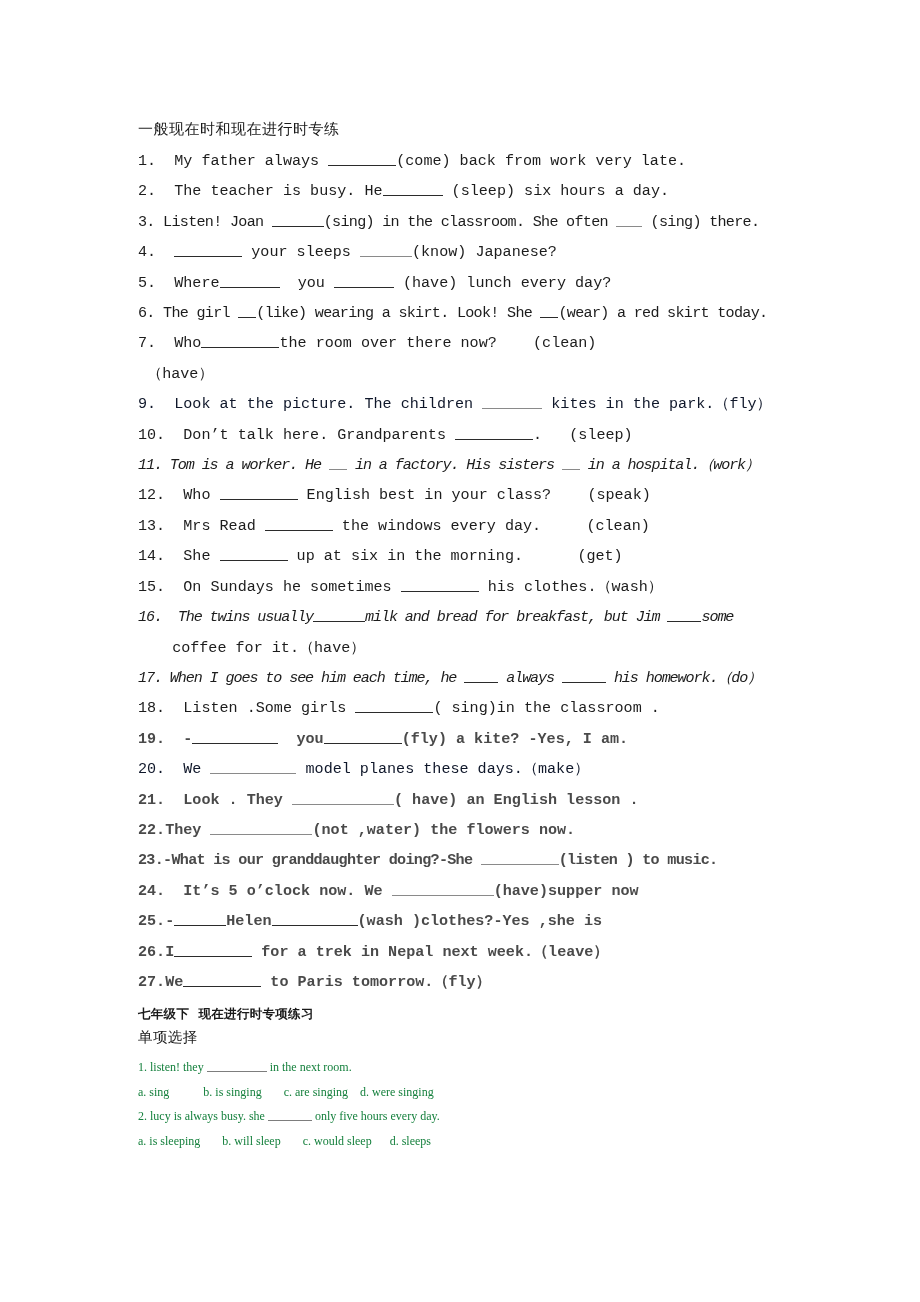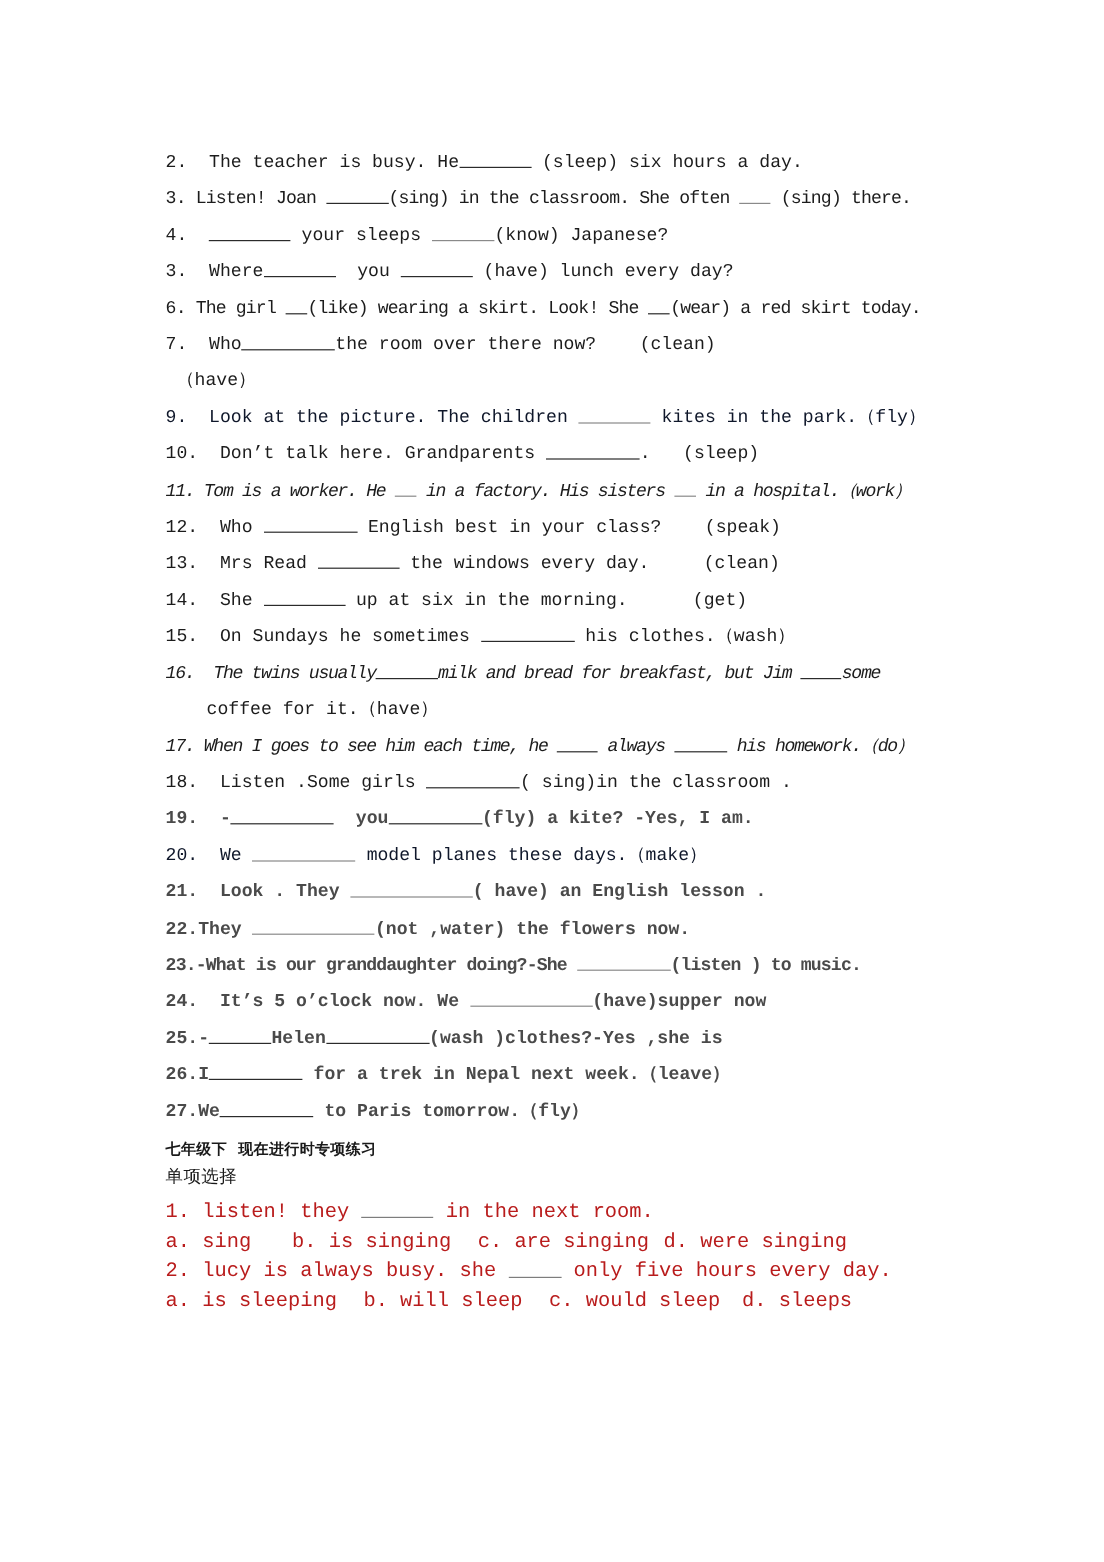--- a/index.html
+++ b/index.html
@@ -107,24 +107,24 @@
     font-weight: normal;
     line-height: 24px;
     color: #1a1a1a;
     letter-spacing: 0.4px;
     white-space: pre;
     margin-top: 1px;
   }
 
   
   .mc {
-    font-family: Liberation Mono, monospace;
-    font-size: 17px;
+    font-family: Liberation Serif, serif;
+    font-size: 12px;
     line-height: 24.5px;
-    color: #b91c1c;
+    color: #15803d;
     white-space: pre;
   }
   .mc .bl {
     border-bottom: 1px solid #7d7d7d;
     height: 0.9em;
   }
   .mc-gap { display: inline-block; }
   .mc-gap.g1 { width: 34px; }
   .mc-gap.g2 { width: 22px; }
   .mc-gap.g3 { width: 12px; }
@@ -132,31 +132,33 @@
 
   .spacer-1 { height: 4px; }
   .spacer-2 { height: 6px; }
 </style>
 </head>
 <body>
 
 <div class="page">
   <div class="doc-body">
 
+    <div class="cn-title">一般现在时和现在进行时专练</div>
 
     <div class="spacer-1"></div>
 
+    <div class="q"><span>1.  My father always </span><span class="bl w8"></span><span>(come) back from work very late.</span></div>
 
     <div class="q"><span>2.  The teacher is busy. He</span><span class="bl w7"></span><span> (sleep) six hours a day.</span></div>
 
     <div class="q tight"><span>3. Listen! Joan </span><span class="bl w6"></span><span>(sing) in the classroom. She often </span><span class="bl w3 light"></span><span> (sing) there.</span></div>
 
     <div class="q"><span>4.  </span><span class="bl w8"></span><span> your sleeps </span><span class="bl w6 light"></span><span>(know) Japanese?</span></div>
 
-    <div class="q"><span>3.  Where</span><span class="bl w7"></span><span>  you </span><span class="bl w7"></span><span> (have) lunch every day?</span></div>
+    <div class="q"><span>5.  Where</span><span class="bl w7"></span><span>  you </span><span class="bl w7"></span><span> (have) lunch every day?</span></div>
 
     <div class="q tight"><span>6. The girl </span><span class="bl w2"></span><span>(like) wearing a skirt. Look! She </span><span class="bl w2"></span><span>(wear) a red skirt today.</span></div>
 
     <div class="q"><span>7.  Who</span><span class="bl w9"></span><span>the room over there now?    (clean)</span></div>
 
     <div class="q"> （have）</div>
 
     <div class="q gray"><span>9.  Look at the picture. The children </span><span class="bl w7 light"></span><span> kites in the park.（fly）</span></div>
 
     <div class="q"><span>10.  Don’t talk here. Grandparents </span><span class="bl w9"></span><span>.   (sleep)</span></div>

